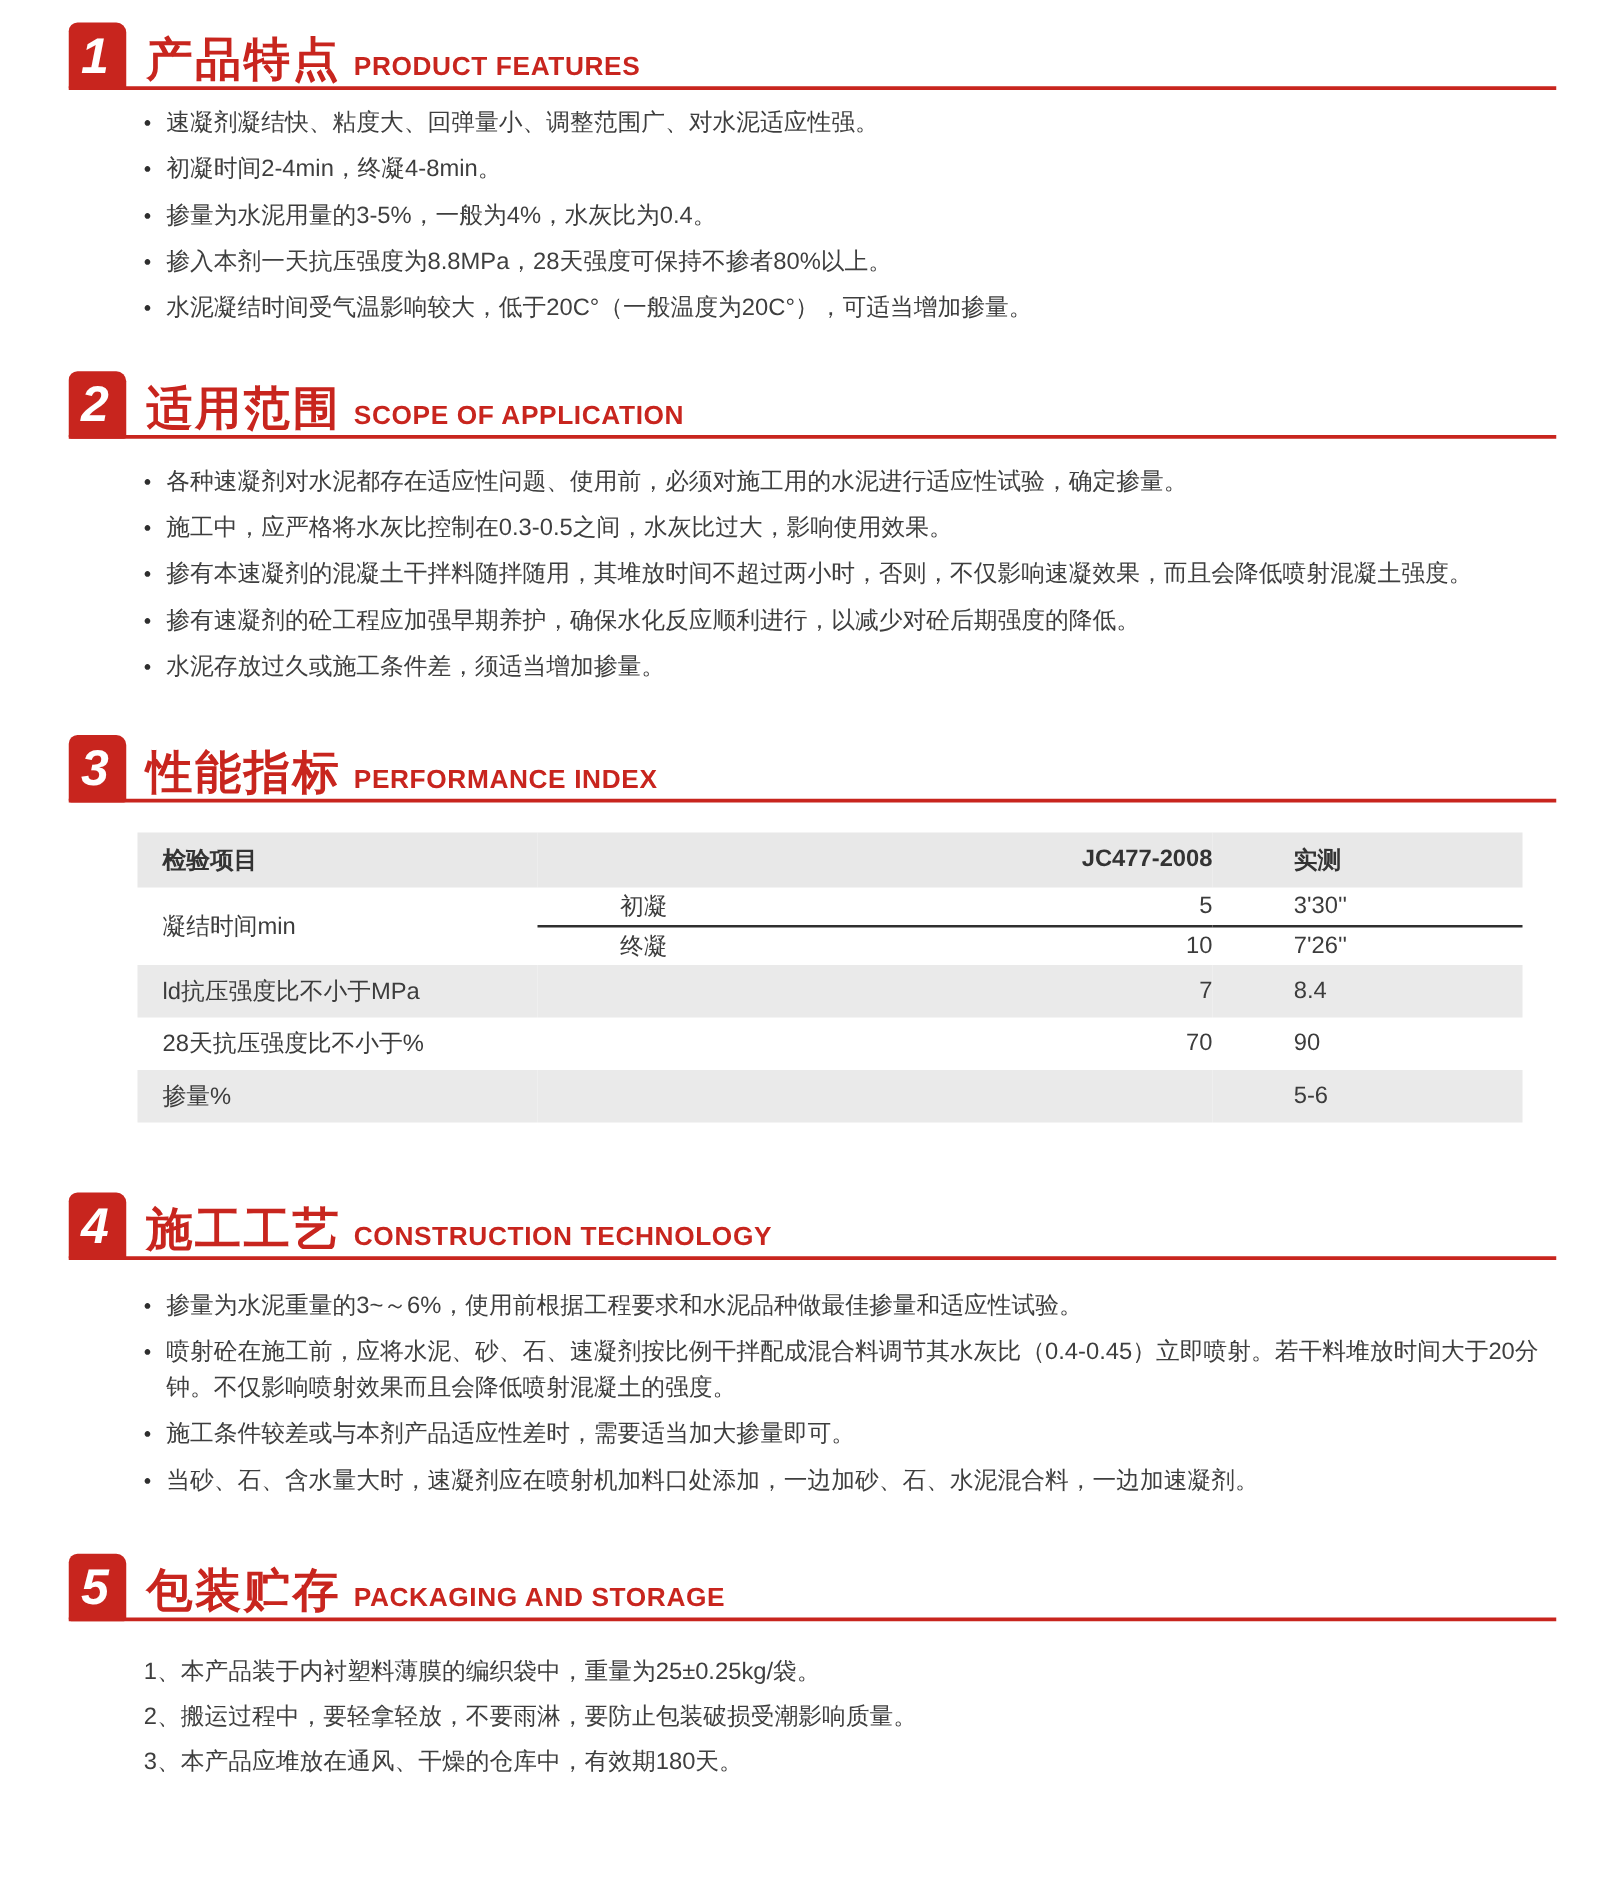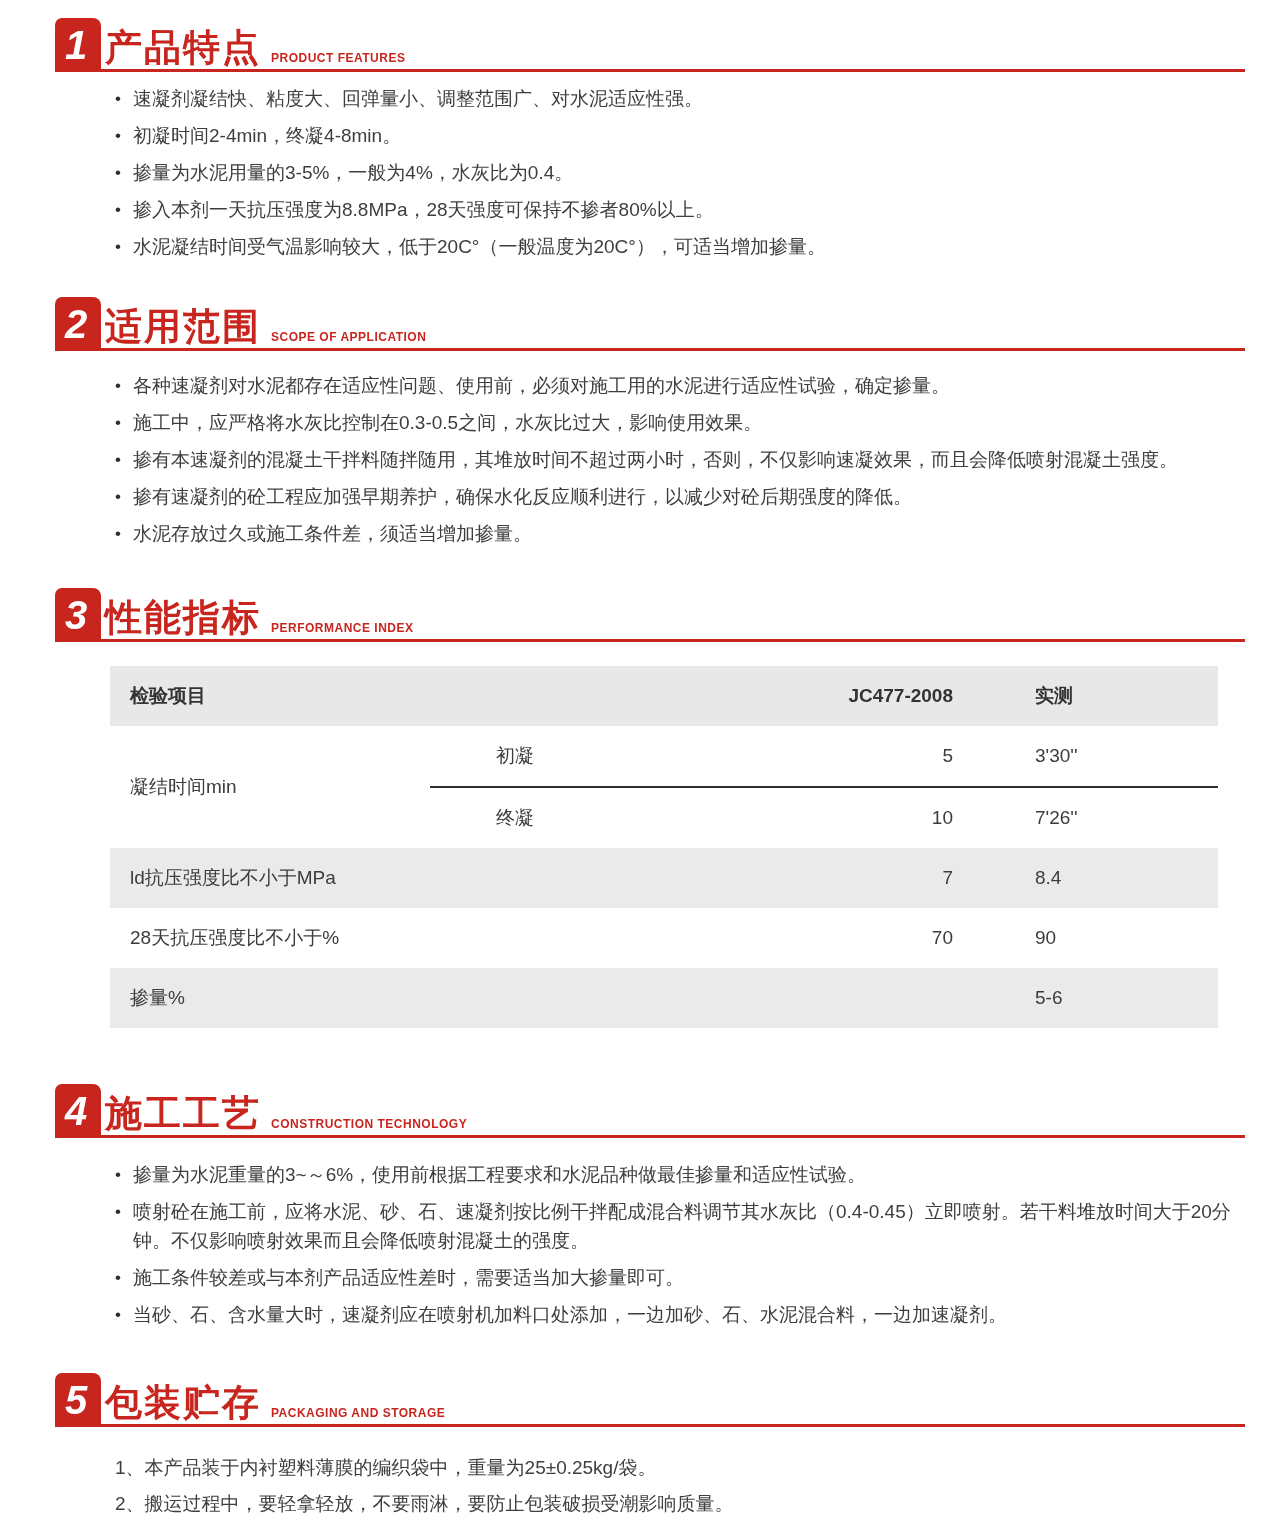--- a/index.html
+++ b/index.html
@@ -27,25 +27,25 @@
     width:46px;height:54px;flex:0 0 46px;
     background:var(--red);color:#ffffff;
     border-radius:7px 8px 2px 2px;
     font-size:40px;font-weight:bold;font-style:italic;
     display:flex;align-items:center;justify-content:center;
     margin-bottom:-3px;
     padding-right:4px;
   }
   .title-zh{
     color:var(--red);font-size:37px;font-weight:bold;
-    line-height:1;margin-left:4px;padding-bottom:3px;
+    line-height:1;margin-left:16px;padding-bottom:3px;
     letter-spacing:2px;white-space:nowrap;
   }
   .title-en{
-    color:var(--red);font-size:12px;font-weight:bold;
+    color:var(--red);font-size:21px;font-weight:bold;
     line-height:1;margin-left:10px;padding-bottom:5px;
     letter-spacing:.5px;white-space:nowrap;text-align:center;
   }
 
   
   .intro{
     font-weight:bold;font-size:20px;color:#2e2e2e;
     margin:14px 0 10px 78px;line-height:28px;
   }
   ul.bullets{list-style:none;margin:12px 0 0 0;padding:0 0 0 60px;}
@@ -60,21 +60,21 @@
 
   .plain-items{margin:26px 0 0 60px;}
   .plain-items .pitem{font-size:19px;line-height:29px;margin-bottom:7px;}
 
   
   table.perf{
     border-collapse:collapse;table-layout:fixed;
     width:1108px;margin:24px 0 0 55px;
     font-size:19px;color:#3c3c3c;
   }
-  table.perf th,table.perf td{padding:17px;font-weight:normal;}
+  table.perf th,table.perf td{padding:0;font-weight:normal;}
   table.perf thead th{
     background:#e8e8e8;height:44px;color:#333333;font-weight:bold;
   }
   .c1{text-align:left;padding-left:20px !important;}
   .c2{text-align:center;}
   .c3{text-align:right;}
   .c4{text-align:left;padding-left:65px !important;}
   tbody tr{height:42px;}
   tbody tr.half{height:31px;}
   tbody tr.gray td{background:var(--gray-row);}

